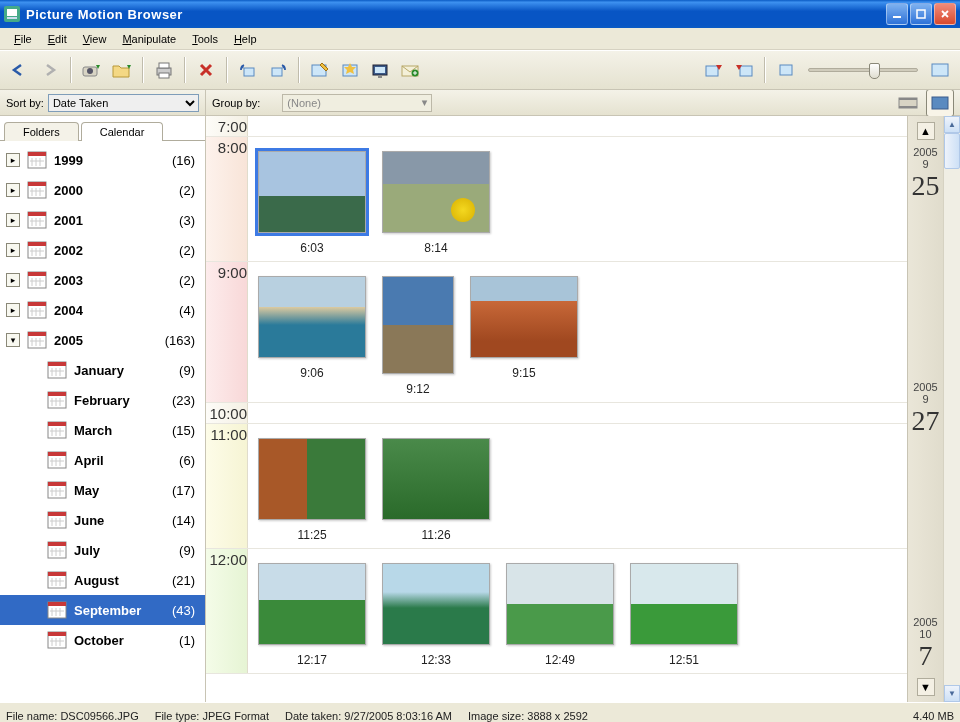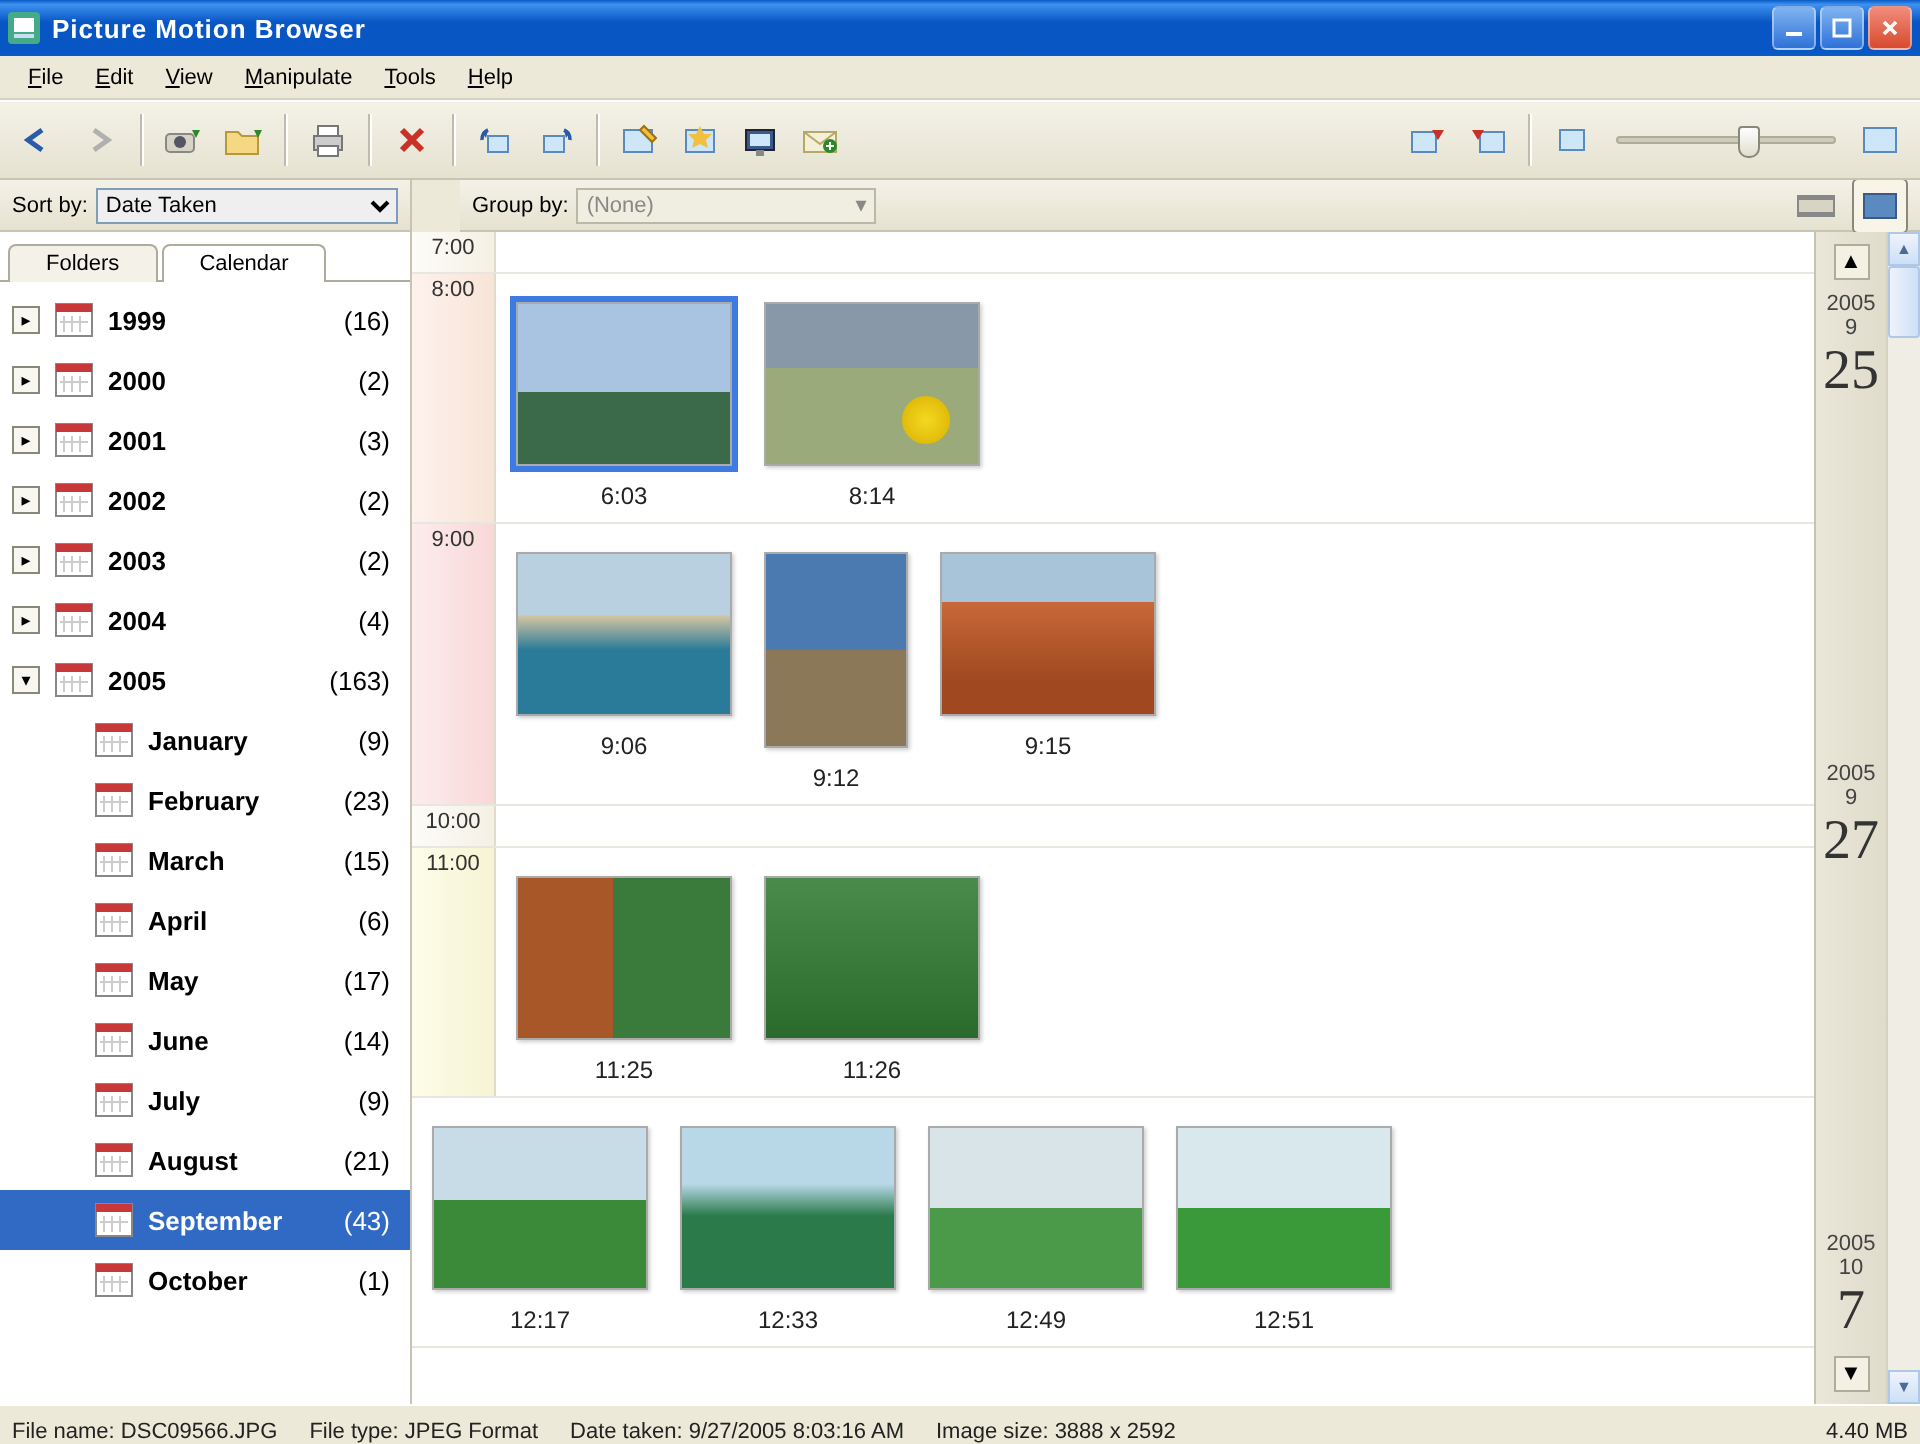--- a/index.html
+++ b/index.html
@@ -41,27 +41,27 @@
 .year-row, .month-row { display: flex; align-items: center; height: 30px; padding: 0 10px 0 6px; cursor: pointer; }
 .year-row .expander { width: 14px; height: 14px; border: 1px solid #8a8878; background: #f8f8f0; display: flex; align-items: center; justify-content: center; margin-right: 6px; font-size: 9px; }
 .cal-icon { width: 22px; height: 22px; margin-right: 6px; display: inline-flex; }
 .year-label, .month-label { flex: 1; font-size: 13px; font-weight: bold; }
 .count { font-size: 13px; }
 .month-row { padding-left: 46px; }
 .month-row.selected { background: #316ac5; color: #fff; }
 
 
 .right-panel { flex: 1; display: flex; flex-direction: column; }
-.groupbar { height: 26px; background: linear-gradient(to bottom, #f4f2e8, #e5e2d0); display: flex; align-items: center; padding: 0 6px; border-bottom: 1px solid #c8c4b4; gap: 4px; margin-left: 24px; }
+.groupbar { height: 26px; background: linear-gradient(to bottom, #f4f2e8, #e5e2d0); display: flex; align-items: center; padding: 0 6px; border-bottom: 1px solid #c8c4b4; gap: 22px; }
 .groupbar .combo { width: 150px; height: 18px; border: 1px solid #bcb8a8; background: #f0eee0; display: flex; align-items: center; padding: 0 4px; color: #888; }
 .view-toggles { display: flex; gap: 4px; }
 .content-wrap { flex: 1; display: flex; overflow: hidden; }
 .thumb-area { flex: 1; overflow-y: auto; background: #fff; position: relative; }
 .hour-row { display: flex; border-bottom: 1px solid #e8e6de; }
-.hour-label { width: 42px; background: linear-gradient(to right, #fdfcf8, #f4f0e4); border-right: 1px solid #e0dccc; text-align: center; padding: 2px 0 0 0; font-size: 11px; color: #333; min-height: 20px; }
+.hour-label { width: 42px; background: linear-gradient(to right, #fdfcf8, #f4f0e4); border-right: 1px solid #e0dccc; text-align: right; padding: 2px 0 0 0; font-size: 15px; color: #333; min-height: 20px; }
 .hour-label.tinted8 { background: linear-gradient(to right, #fdf2ec, #f8e4d8); }
 .hour-label.tinted9 { background: linear-gradient(to right, #fdecec, #f8d8d8); }
 .hour-label.tinted11 { background: linear-gradient(to right, #fdfce8, #f6f4d4); }
 .hour-label.tinted12 { background: linear-gradient(to right, #f4fce8, #e6f4d4); }
 .thumbs { flex: 1; display: flex; flex-wrap: wrap; gap: 16px; padding: 14px 10px 6px; min-height: 20px; align-items: flex-start; }
 .thumb-item { display: flex; flex-direction: column; align-items: center; gap: 8px; }
 .thumb { width: 108px; height: 82px; border: 1px solid #aaa; background: #88aacc; box-shadow: 1px 1px 2px rgba(0,0,0,0.2); }
 .thumb.selected { outline: 3px solid #3d7ae4; }
 .thumb.portrait { width: 72px; height: 98px; }
 .thumb-time { font-size: 12px; color: #222; }
@@ -572,20 +572,21 @@
                 <div class="thumb" style="background:linear-gradient(to right,#a85828 45%,#3a7a3a 45%)"></div>
                 <div class="thumb-time">11:25</div>
               </div>
             <div class="thumb-item">
                 <div class="thumb" style="background:linear-gradient(to bottom,#4a8a4a,#2a6a2a)"></div>
                 <div class="thumb-time">11:26</div>
               </div>
           </div>
         </div>
         <div class="hour-row">
+          <div class="hour-label tinted12">12:00</div>
           <div class="thumbs">
             <div class="thumb-item">
                 <div class="thumb" style="background:linear-gradient(to bottom,#c8dce8 45%,#3a8a3a 45%)"></div>
                 <div class="thumb-time">12:17</div>
               </div>
             <div class="thumb-item">
                 <div class="thumb" style="background:linear-gradient(to bottom,#b8d8e8 35%,#2a7a4a 55%)"></div>
                 <div class="thumb-time">12:33</div>
               </div>
             <div class="thumb-item">

